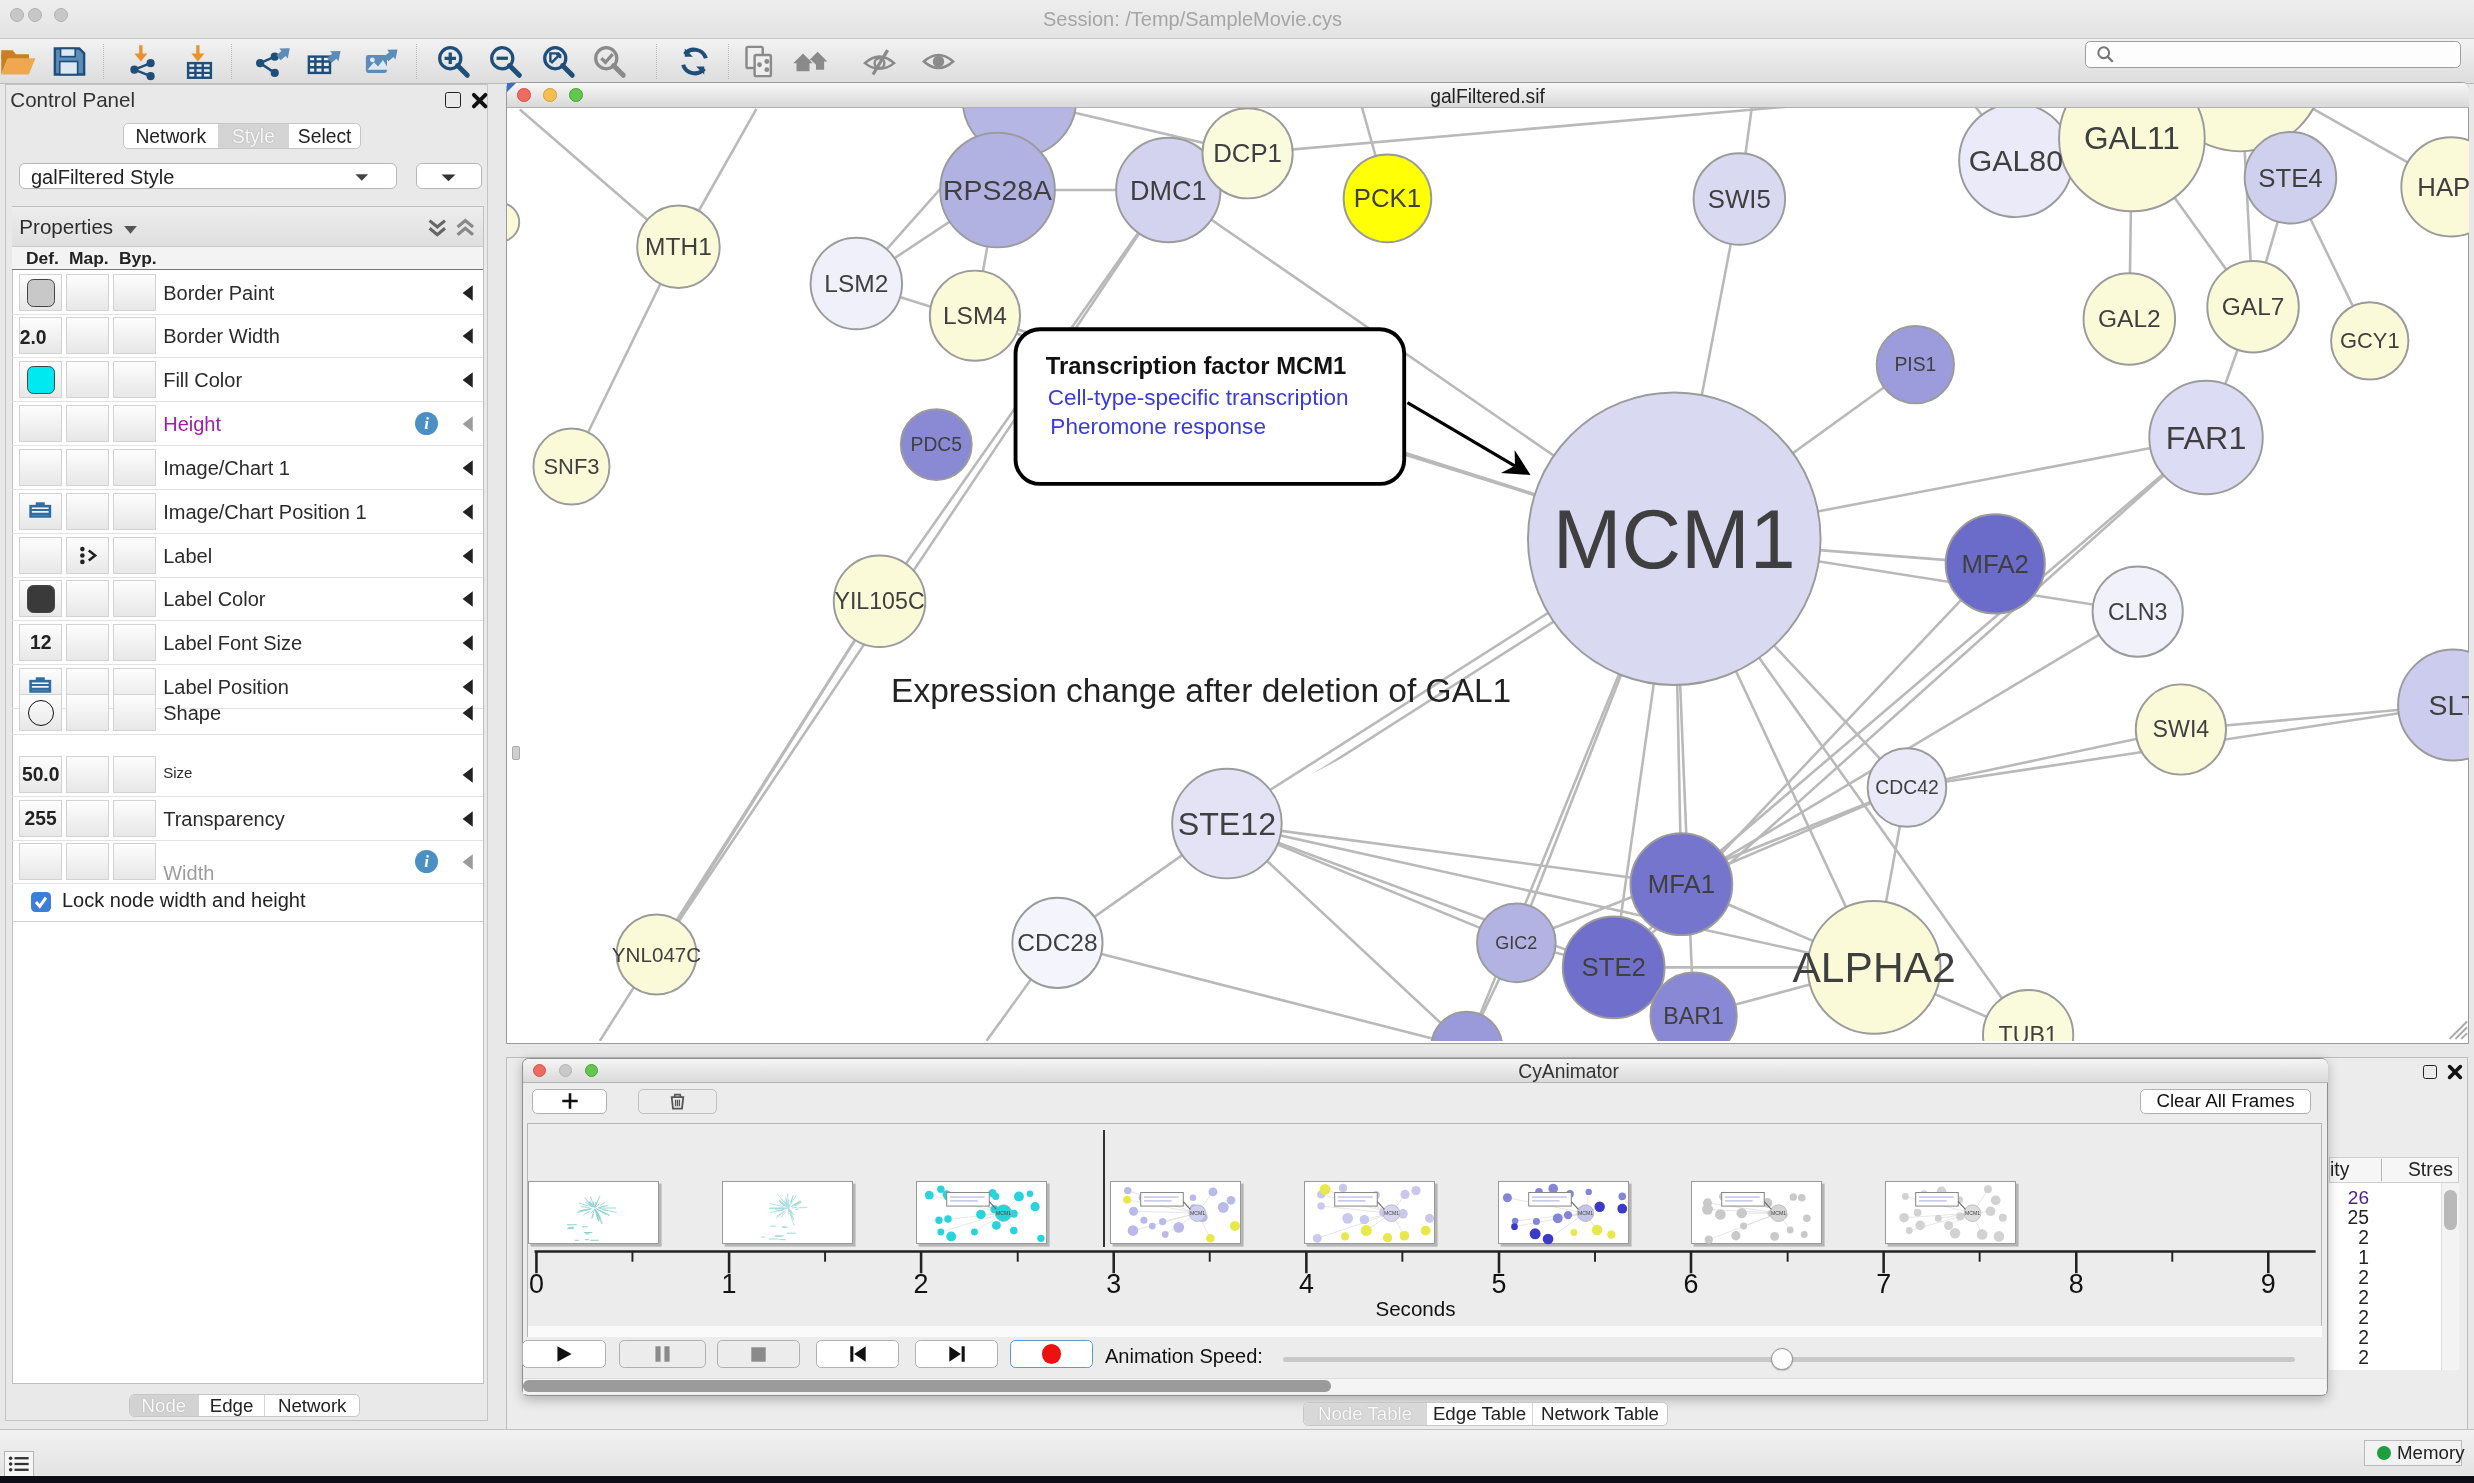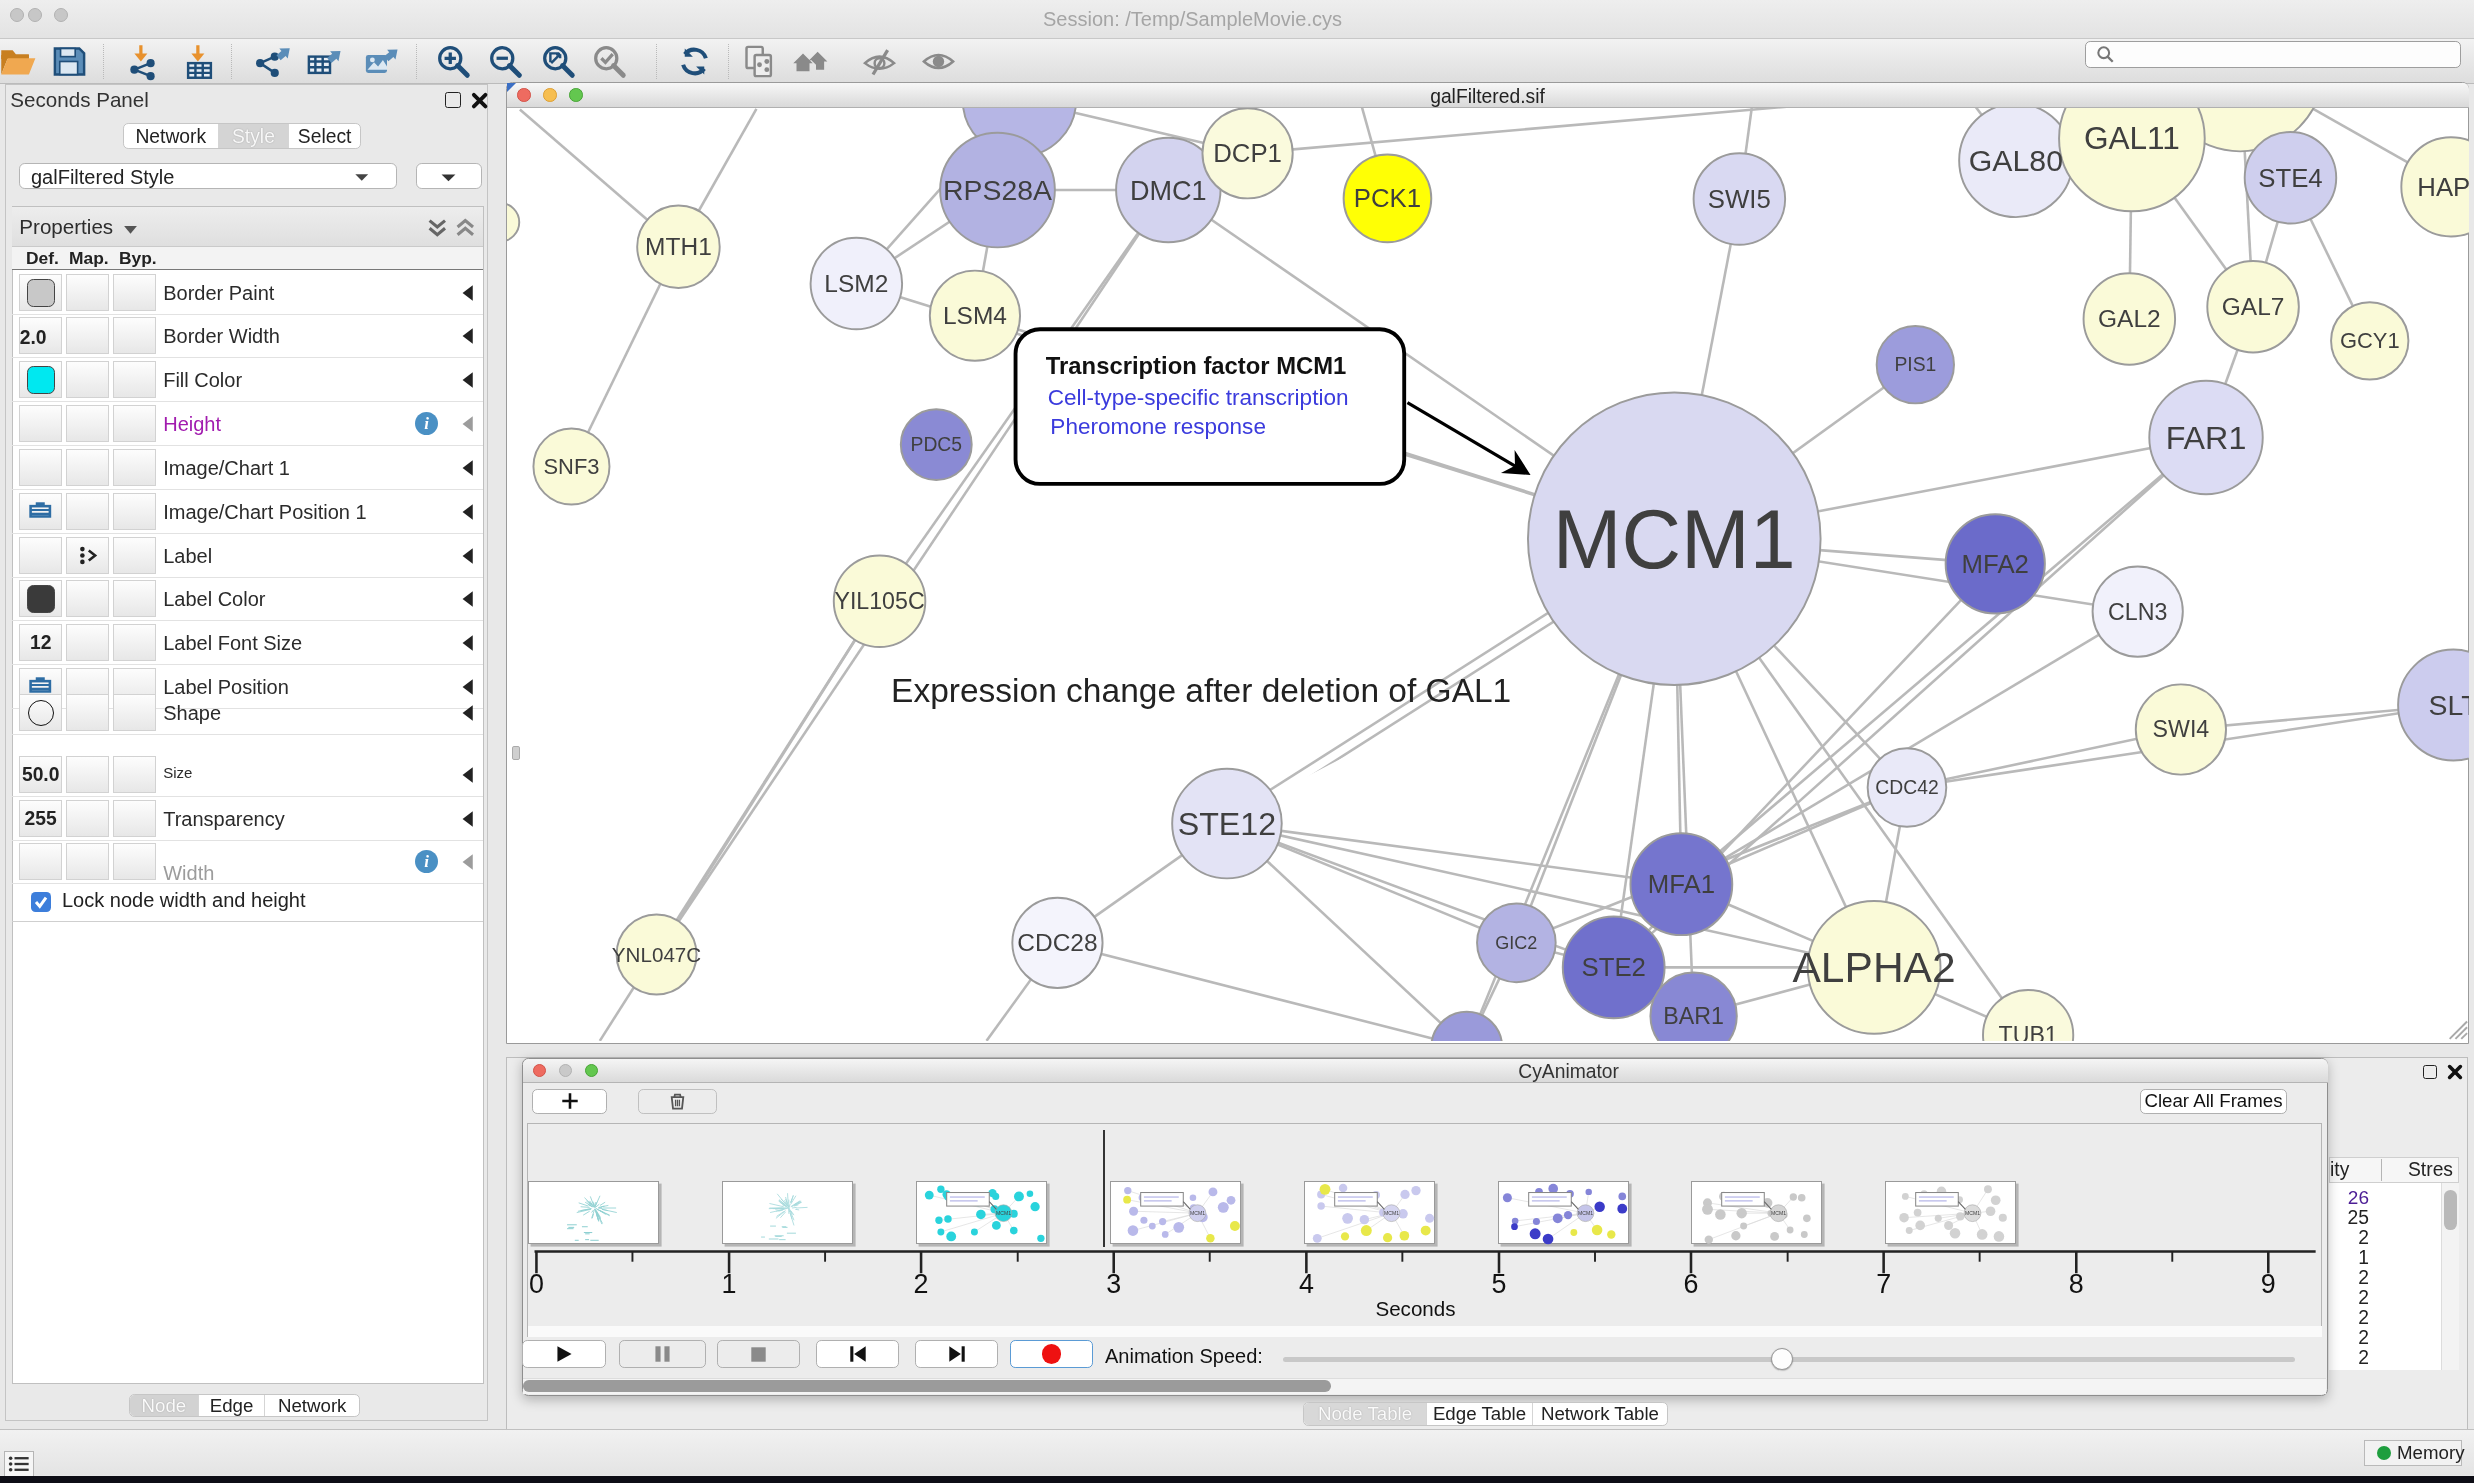--- a/index.html
+++ b/index.html
@@ -111,21 +111,21 @@
 <div style="position:absolute;left:231px;top:44px;width:0;height:35px;border-left:1.9px dotted #b9b9b9"></div>
 <div style="position:absolute;left:416px;top:44px;width:0;height:35px;border-left:1.9px dotted #b9b9b9"></div>
 <div style="position:absolute;left:656px;top:44px;width:0;height:35px;border-left:1.9px dotted #b9b9b9"></div>
 <div style="position:absolute;left:728px;top:44px;width:0;height:35px;border-left:1.9px dotted #b9b9b9"></div>
 <div class="abs" style="left:2085px;top:41px;width:376px;height:27px;background:#fdfdfd;border:1.3px solid #9e9e9e;border-radius:5.2px"></div>
 <svg class="abs" style="left:2096px;top:45px" width="19.3" height="19.3" viewBox="0 0 15 15">
     <circle cx="6" cy="6" r="4.2" fill="none" stroke="#777" stroke-width="1.6"></circle>
     <line x1="9" y1="9" x2="13" y2="13" stroke="#777" stroke-width="1.8"></line>
   </svg>
 <div class="abs" style="left:5.2px;top:84px;width:483px;height:1337px;background:#e9e9e9;border:0.6px solid #c4c4c4"></div>
-<span class="abs" style="left:10.3px;top:88px;font-size:20.6px;color:#333">Seconds Panel</span>
+<span class="abs" style="left:10.3px;top:88px;font-size:20.6px;color:#333">Control Panel</span>
 <div class="abs" style="left:445px;top:92px;width:15.5px;height:15.5px;border:1.9px solid #222;border-radius:2.6px"></div>
 <svg class="abs" style="left:470px;top:91px" width="19.3" height="19.3" viewBox="0 0 15 15">
     <path d="M3 3 L12 12 M12 3 L3 12" stroke="#111" stroke-width="3" stroke-linecap="round"></path>
   </svg>
 <div class="abs" style="left:123px;top:123px;width:238px;height:26.4px;background:#fff;border:0.6px solid #c6c6c6;border-radius:5.2px;overflow:hidden;display:flex">
 <div style="width:95px;text-align:center;font-size:19.3px;color:#222;line-height:25px;border-right:0.6px solid #d5d5d5">Network</div>
 <div style="width:70px;text-align:center;font-size:19.3px;color:#f8f8f8;line-height:25px;background:#d4d4d4;text-shadow:0 0 1.3px #999">Style</div>
 <div style="width:72px;text-align:center;font-size:19.3px;color:#222;line-height:25px;border-left:0.6px solid #d5d5d5">Select</div>
   </div>
 <div class="abs" style="left:18.7px;top:163px;width:378px;height:26.4px;background:#fff;border:0.6px solid #b5b5b5;border-radius:5.8px"></div>
@@ -538,21 +538,21 @@
 <div class="abs" style="left:559px;top:1064px;width:13px;height:13px;border-radius:50%;background:#c9c9c9;border:0.6px solid #b2b2b2"></div>
 <div class="abs" style="left:585px;top:1064px;width:13px;height:13px;border-radius:50%;background:#63c74f;border:0.6px solid #47a436"></div>
 <div class="abs" style="left:1232px;top:1061px;width:387px;text-align:right;font-size:19.3px;color:#333">CyAnimator</div>
 <div class="abs" style="left:532px;top:1089px;width:75px;height:24.5px;background:#fff;border:1.3px solid #b0b0b0;border-radius:5.2px;text-align:center"><svg width="18" height="18" viewBox="0 0 14 14" style="margin-top:1.9px">
       <path d="M6 1 h2 v5 h5 v2 h-5 v5 h-2 v-5 H1 v-2 h5z" fill="#111"></path>
     </svg></div>
 <div class="abs" style="left:638px;top:1089px;width:79px;height:24.5px;background:#ececec;border:1.3px solid #c0c0c0;border-radius:5.2px;text-align:center"><svg width="17" height="18" viewBox="0 0 13 14" style="margin-top:1.9px">
       <path d="M2 4 h9 l-1 9 h-7z M4.5 2 h4 l0.5 2 h-5z" fill="none" stroke="#555" stroke-width="1.4"></path>
       <path d="M5 6 v5 M6.5 6 v5 M8 6 v5" stroke="#555" stroke-width="1"></path>
     </svg></div>
-<div class="abs" style="left:2140px;top:1089px;width:147px;height:24.5px;background:#fff;border:1.3px solid #b0b0b0;border-radius:5.2px;text-align:center;font-size:18.7px;color:#111;line-height:22.6px">Clear All Frames</div>
+<div class="abs" style="left:2140px;top:1089px;width:171px;height:24.5px;background:#fff;border:1.3px solid #b0b0b0;border-radius:5.2px;text-align:center;font-size:18.7px;color:#111;line-height:22.6px">Clear All Frames</div>
 <div class="abs" style="left:527px;top:1123px;width:1795px;height:214px;background:#ececec;border:0.6px solid #b5b5b5"></div>
 <div class="abs" style="left:528px;top:1326px;width:1794px;height:11px;background:#fafafa"></div>
 <div style="position:absolute;left:528px;top:1181px;width:131px;height:63px;background:#fff;border:1.3px solid #9a9a9a;box-shadow:2.6px 2.6px 0 #b5b5b5"><svg width="131" height="63" viewBox="0 0 203 97">
       <line x1="96" y1="42" x2="74" y2="47" stroke="#8fd0d2" stroke-width="1.3"></line>
       <line x1="96" y1="41" x2="80" y2="44" stroke="#8fd0d2" stroke-width="1.3"></line>
       <line x1="104" y1="45" x2="111" y2="57" stroke="#8fd0d2" stroke-width="1.3"></line>
       <line x1="102" y1="39" x2="105" y2="31" stroke="#8fd0d2" stroke-width="1.3"></line>
       <line x1="110" y1="44" x2="125" y2="52" stroke="#8fd0d2" stroke-width="1.3"></line>
       <line x1="113" y1="42" x2="136" y2="47" stroke="#8fd0d2" stroke-width="1.3"></line>
       <line x1="98" y1="35" x2="93" y2="30" stroke="#8fd0d2" stroke-width="1.3"></line>

